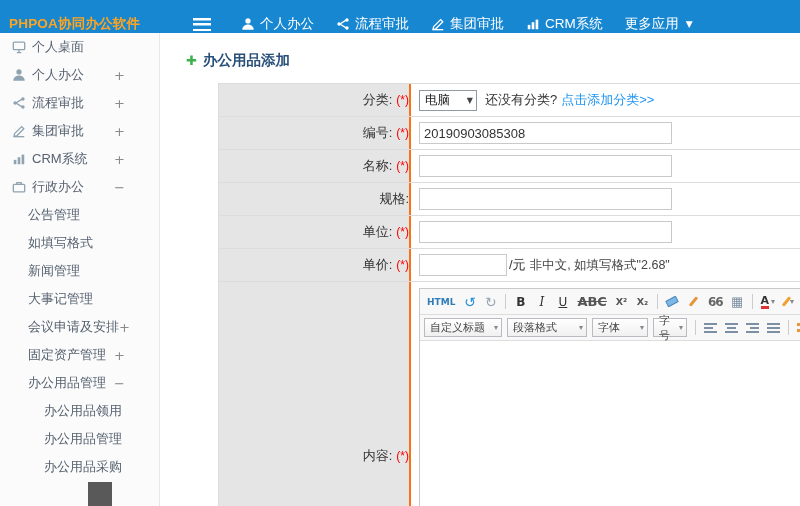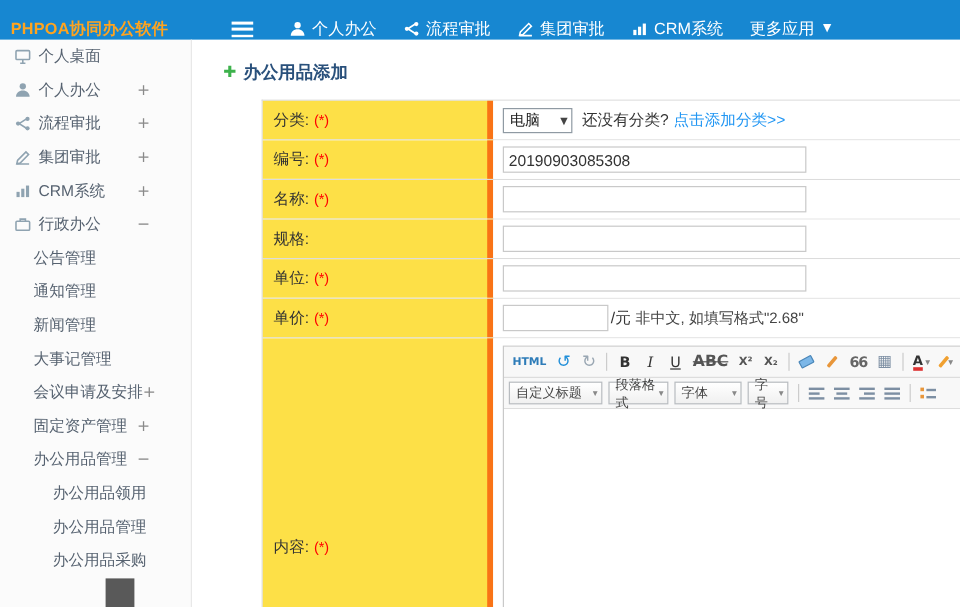--- a/index.html
+++ b/index.html
@@ -31,21 +31,21 @@
   .s-scrollthumb{position:absolute;left:88px;bottom:0;width:24px;height:24px;background:#595959;}
   
   .main{position:absolute;top:33px;left:160px;right:0;bottom:0;background:#fff;overflow:hidden;padding:18px 0 0 58px;}
   .page-title{display:flex;align-items:center;gap:6px;margin-bottom:13px;margin-left:-32px;padding-left:0;}
   .plus-ico{color:#3db24c;font-size:13px;font-family:"DejaVu Sans",sans-serif;font-weight:bold;}
   .title-text{color:#29507b;font-weight:bold;font-size:14.5px;}
   
   .ftable{width:700px;border:1px solid #dcdcdc;border-bottom:none;}
   .frow{display:flex;border-bottom:1px solid #dcdcdc;min-height:33px;}
   .frow.tall{height:349px;}
-  .fl{width:192px;flex:none;background:#fde047;border-right:5px solid #f97316;display:flex;align-items:center;padding-left:9px;font-size:13px;color:#333;}
+  .fl{width:192px;flex:none;background:#e5e5e5;border-right:2px solid #f97316;display:flex;align-items:center;padding-left:9px;font-size:13px;color:#333;justify-content:flex-end;}
   .req{color:#ff0000;margin-left:4px;font-size:12px;}
   .fv{flex:1;display:flex;align-items:center;padding:4px 8px;background:#fff;min-width:0;}
   .frow.tall .fv{align-items:flex-start;padding:6px 8px;}
   .txt{height:22px;width:253px;border:1px solid #c9c9c9;padding:0 4px;font-size:13px;font-family:inherit;color:#333;outline:none;background:#fff;}
   .txt.small{width:88px;}
   .sel{height:21px;min-width:58px;border:1px solid #8f9aa3;background:#fff;display:flex;align-items:center;justify-content:space-between;padding:0 3px 0 5px;font-size:12.5px;color:#222;cursor:pointer;}
   .selcaret{font-size:8px;color:#444;margin-left:6px;font-family:"DejaVu Sans",sans-serif;}
   .hint{margin-left:8px;font-size:13px;color:#333;white-space:nowrap;}
   .link{margin-left:4px;font-size:13px;color:#2196f3;text-decoration:none;cursor:pointer;white-space:nowrap;}
   .suffix-unit{margin-left:2px;font-size:13px;color:#333;white-space:nowrap;}
@@ -64,21 +64,21 @@
   .b-strike{text-decoration:line-through;font-size:13px;font-weight:bold;color:#555;}
   .b-sup,.b-sub{font-size:9.5px;font-weight:bold;color:#555;}
   .b-quote{font-weight:bold;color:#666;font-size:12px;letter-spacing:-1px;}
   .b-table{color:#7d8fa3;font-size:13px;}
   .fc-a{font-weight:bold;font-style:normal;line-height:1;border-bottom:3px solid #d33;font-size:11px;}
   .caret{font-size:8px;color:#888;margin-left:2px;font-style:normal;font-family:"DejaVu Sans",sans-serif;}
   .i-eraser{display:inline-block;width:12px;height:7px;background:#7cb7e8;border:1px solid #4a86b8;border-radius:1px;transform:rotate(-28deg);}
   .i-brush{display:inline-block;width:3px;height:11px;background:#e8963a;border-radius:1px;transform:rotate(40deg);}
   .i-pen{display:inline-block;width:3px;height:11px;background:#f0a030;border-radius:1px;transform:rotate(40deg);}
   .tsel{height:19px;border:1px solid #b8bcc0;background:linear-gradient(#ffffff,#f0f0f0);display:flex;align-items:center;justify-content:space-between;padding:0 3px 0 5px;margin-right:3px;font-size:11px;color:#444;cursor:pointer;flex:none;}
-  .w76{width:78px}.w64{width:50px}.w56{width:56px}.w50{width:34px}
+  .w76{width:78px}.w64{width:80px}.w56{width:56px}.w50{width:34px}
   .ic{display:inline-block;width:13px;height:11px;background-repeat:no-repeat;}
   .i-alL{background-image:linear-gradient(#7d8fa3,#7d8fa3),linear-gradient(#7d8fa3,#7d8fa3),linear-gradient(#7d8fa3,#7d8fa3);background-size:13px 2px,9px 2px,13px 2px;background-position:0 1px,0 5px,0 9px;}
   .i-alC{background-image:linear-gradient(#7d8fa3,#7d8fa3),linear-gradient(#7d8fa3,#7d8fa3),linear-gradient(#7d8fa3,#7d8fa3);background-size:13px 2px,9px 2px,13px 2px;background-position:0 1px,2px 5px,0 9px;}
   .i-alR{background-image:linear-gradient(#7d8fa3,#7d8fa3),linear-gradient(#7d8fa3,#7d8fa3),linear-gradient(#7d8fa3,#7d8fa3);background-size:13px 2px,9px 2px,13px 2px;background-position:0 1px,4px 5px,0 9px;}
   .i-alJ{background-image:linear-gradient(#7d8fa3,#7d8fa3),linear-gradient(#7d8fa3,#7d8fa3),linear-gradient(#7d8fa3,#7d8fa3);background-size:13px 2px,13px 2px,13px 2px;background-position:0 1px,0 5px,0 9px;}
   .i-ol{background-image:linear-gradient(#e8963a,#e8963a),linear-gradient(#e8963a,#e8963a),linear-gradient(#7d8fa3,#7d8fa3),linear-gradient(#7d8fa3,#7d8fa3);background-size:3px 3px,3px 3px,8px 2px,8px 2px;background-position:0 1px,0 7px,5px 2px,5px 8px;}
   .edit-area{height:276px;background:#fff;}
 </style>
 </head>
 <body>
@@ -185,21 +185,21 @@
           <path d="M5.5 5V3h5v2"></path>
         </svg>
       </span>
     <span class="s-label">行政办公</span>
     <span class="s-toggle">−</span>
   </div>
   <div class="s-item lv1">
     <span class="s-label">公告管理</span>
   </div>
   <div class="s-item lv1">
-    <span class="s-label">通知管理</span>
+    <span class="s-label">如填写格式</span>
   </div>
   <div class="s-item lv1">
     <span class="s-label">新闻管理</span>
   </div>
   <div class="s-item lv1">
     <span class="s-label">大事记管理</span>
   </div>
   <div class="s-item lv1">
     <span class="s-label">会议申请及安排</span>
     <span class="s-toggle">+</span>

